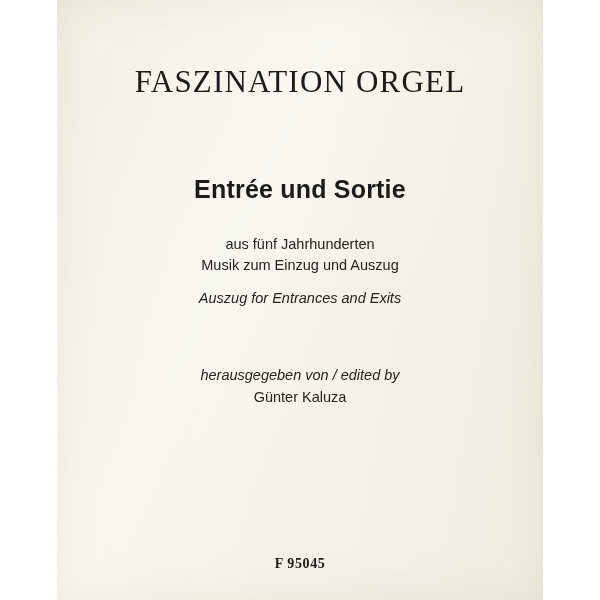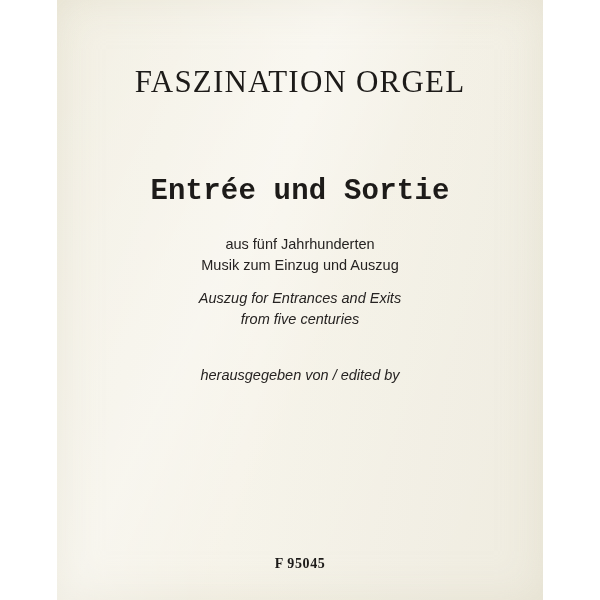--- a/index.html
+++ b/index.html
@@ -53,22 +53,22 @@
     letter-spacing: 1.2px;
     font-weight: 400;
     color: #1d1b19;
     margin-top: 16px;
   }
   .main-title {
     position: absolute;
     top: 175px;
     left: 0;
     right: 0;
-    font-family: Liberation Mono, monospace;
-    font-size: 29px;
+    font-family: Liberation Sans, sans-serif;
+    font-size: 25px;
     font-weight: 700;
     letter-spacing: 0.2px;
     color: #1d1b19;
   }
   .subtitle-de {
     position: absolute;
     top: 234px;
     left: 0;
     right: 0;
     font-size: 14.5px;
@@ -135,25 +135,25 @@
 
       <div class="main-title">Entrée und Sortie</div>
 
       <div class="subtitle-de">
         <div>aus fünf Jahrhunderten</div>
         <div>Musik zum Einzug und Auszug</div>
       </div>
 
       <div class="subtitle-en">
         <div>Auszug for Entrances and Exits</div>
-        <div>from five centuries</div>
       </div>
 
       <div class="editor-block">
         <span class="edited-by">herausgegeben von / edited by</span>
+        <span class="editor-name">Günter Kaluza</span>
       </div>
 
 
       <div class="cat-number">F 95045</div>
 
     </div>
   </div>
 </div>
 
 </body></html>

